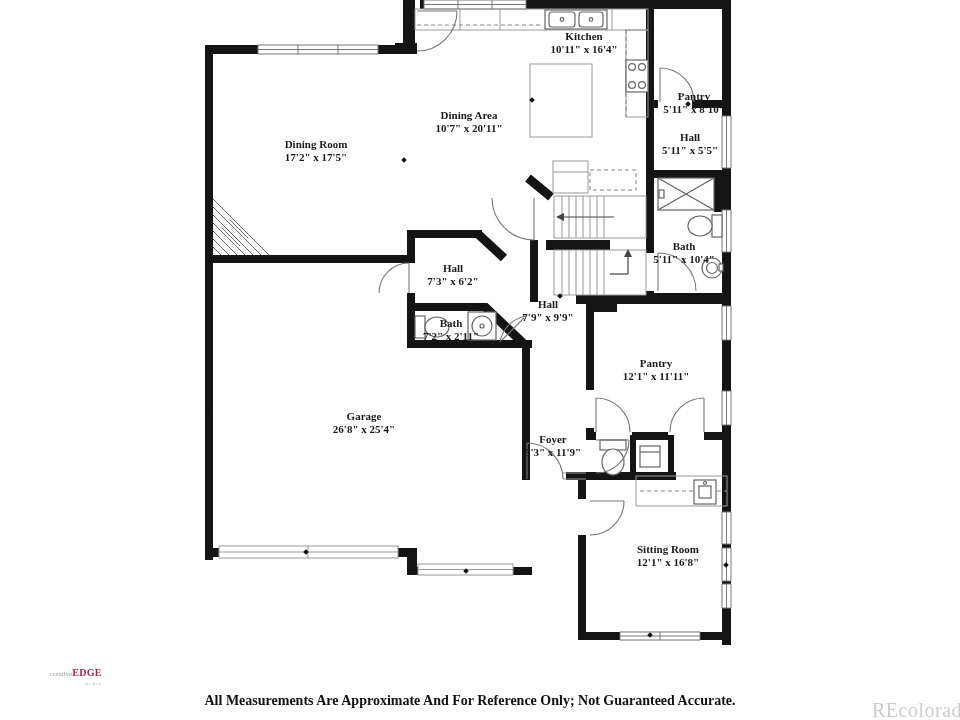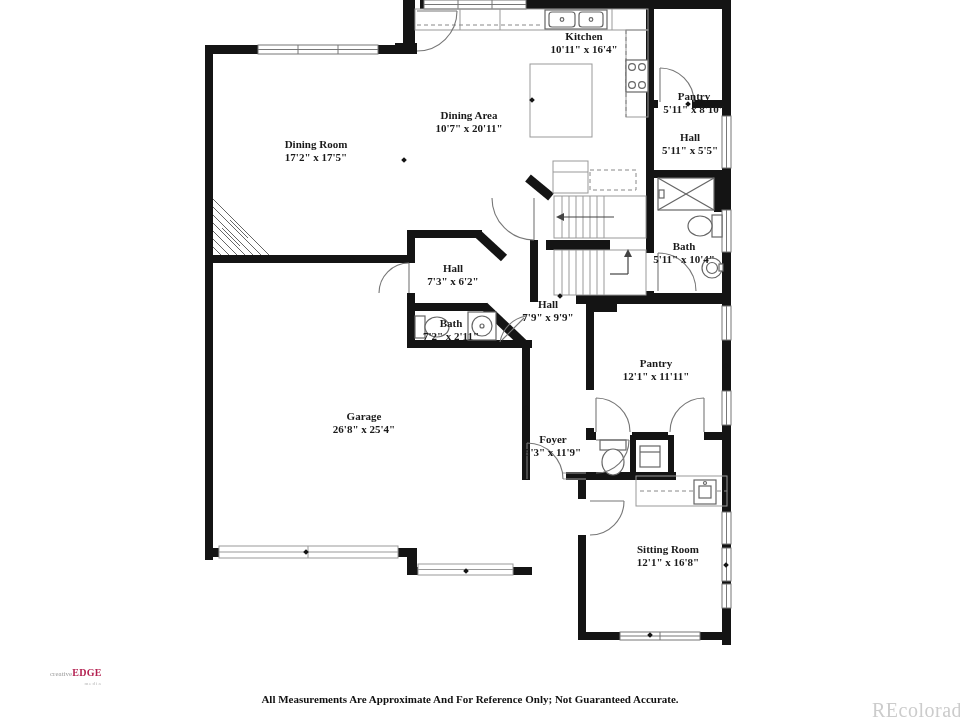--- a/index.html
+++ b/index.html
@@ -16,21 +16,21 @@
   .ltf{fill:#fff;stroke:#999;stroke-width:1;}
   .dash{stroke:#888;stroke-width:1;fill:none;stroke-dasharray:4 3;}
   .door{stroke:#777;stroke-width:1.1;fill:none;}
   .tick{fill:#141414;}
   .arrow{stroke:#444;stroke-width:1.2;fill:none;}
   .ah{fill:#444;}
   .hatch{stroke:#555;stroke-width:0.9;}
   .room-label{position:absolute;transform:translateX(-50%);text-align:center;white-space:nowrap;
               font-size:11px;font-weight:700;color:#1a1a1a;line-height:12.5px;}
   .footer-note{position:absolute;transform:translateX(-50%);white-space:nowrap;
-               font-size:11px;font-weight:700;color:#111;}
+               font-size:14px;font-weight:700;color:#111;}
   .logo{position:absolute;left:8px;top:666px;line-height:9px;}
   .logo .c{font-size:7px;color:#9a9a9a;}
   .logo .e{font-size:10px;font-weight:800;letter-spacing:0.3px;text-align:right;}
   .logo .m{display:block;text-align:right;font-size:5px;color:#b5b5b5;letter-spacing:1px;}
   .watermark{position:absolute;left:872px;top:699px;font-size:20px;color:#cccccc;
              letter-spacing:0.5px;white-space:nowrap;}
 </style>
 </head>
 <body>
 

